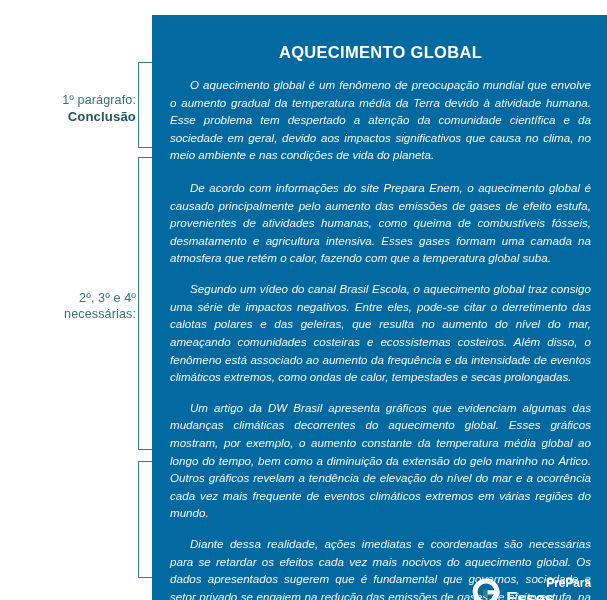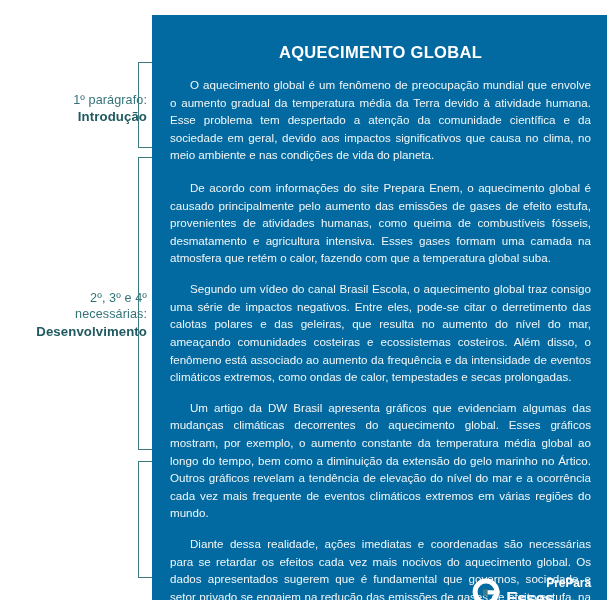--- a/index.html
+++ b/index.html
@@ -15,21 +15,21 @@
     position: relative;
     width: 607px;
     height: 600px;
     overflow: hidden;
     background: #ffffff;
   }
 
   
   .label-col {
     position: absolute;
-    left: 15px;
+    left: 4px;
     top: 0;
     width: 138px;
     height: 600px;
     background: #ffffff;
   }
   .label-block {
     position: absolute;
     right: 6px;
     text-align: right;
     color: #2f7076;
@@ -82,20 +82,21 @@
   }
   .para {
     color: #f2f7f7;
     font-size: 11.6px;
     line-height: 1.52;
     text-align: justify;
     text-indent: 20px;
     margin: 0 0 13px 0;
     -webkit-hyphens: none;
     hyphens: none;
+    font-style: italic;
   }
   .para.p1 { margin-bottom: 15px; }
   .para.last { margin-bottom: 0; }
 
   
   .logo {
     position: absolute;
     right: 16px;
     bottom: 8px;
     display: flex;
@@ -131,27 +132,26 @@
 </style>
 </head>
 <body>
 
 <div id="root">
 
   <div class="label-col">
 
     <div class="label-block" style="top:92px;">
       <span class="label-line">1º parágrafo:</span>
-      <span class="label-line strong">Introdução</span>
+      <span class="label-line strong">Conclusão</span>
     </div>
 
     <div class="label-block" style="top:290px;margin-left:48px;">
       <span class="label-line">2º, 3º e 4º</span>
       <span class="label-line">necessárias:</span>
-      <span class="label-line strong">Desenvolvimento</span>
     </div>
 
   </div>
 
   <div class="bracket" style="left:138px; top:62px; height:86px;"></div>
   <div class="bracket" style="left:138px; top:157px; height:293px;"></div>
   <div class="bracket" style="left:138px; top:461px; height:117px;"></div>
 
   <div class="panel">
 

